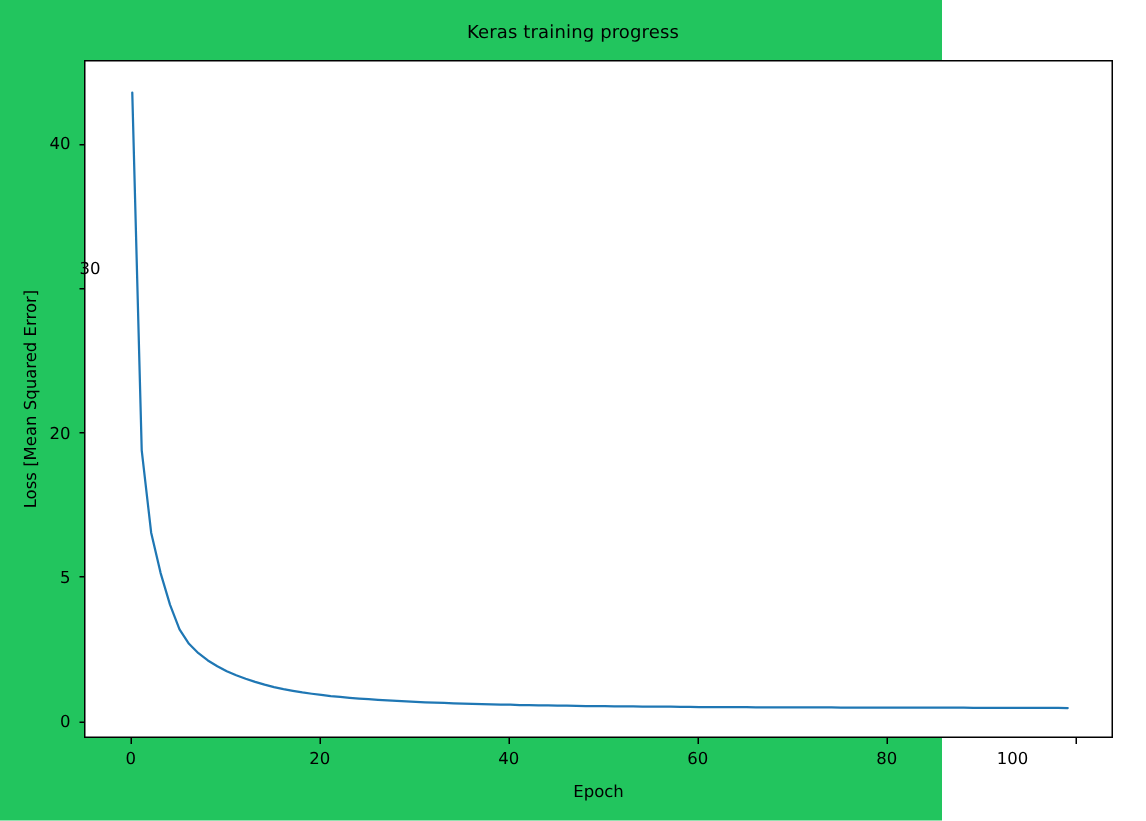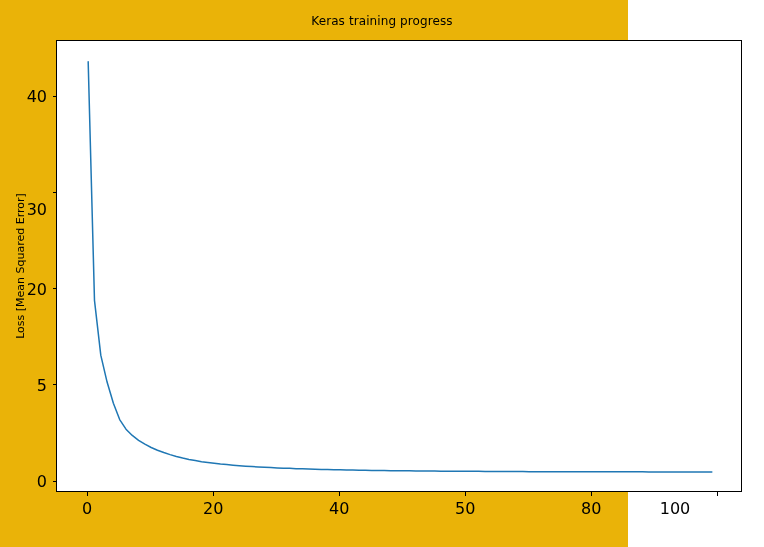--- a/index.html
+++ b/index.html
@@ -11,21 +11,21 @@
     width: 764px;
     height: 547px;
     font-family: "DejaVu Sans", sans-serif;
     color: #000000;
     overflow: hidden;
   }
   #figure {
     position: relative;
     width: 628px;
     height: 547px;
-    background: #eab308;
+    background: #22c55e;
   }
   #chart-title {
     position: absolute;
     left: 0;
     top: 14px;
     width: 764px;
     text-align: center;
     font-size: 12px;
     color: #000000;
     letter-spacing: 0.1px;
@@ -44,21 +44,21 @@
   #plot-svg {
     position: absolute;
     left: 0;
     top: 0;
     width: 686px;
     height: 452px;
     display: block;
   }
   .tick-label {
     position: absolute;
-    font-size: 16px;
+    font-size: 11px;
     color: #000000;
     white-space: nowrap;
   }
   .ytick-label {
     text-align: right;
     transform: translateY(-50%);
   }
   .xtick-label {
     text-align: center;
     transform: translateX(-50%);
@@ -102,39 +102,40 @@
   }
 </style>
 </head>
 <body>
 
 <div id="figure">
 
   <div id="chart-title">Keras training progress</div>
 
   <div id="ylabel">Loss [Mean Squared Error]</div>
+  <div id="xlabel">Epoch</div>
 
   <div id="axes-area">
     <svg id="plot-svg" viewBox="0 0 686 452" preserveAspectRatio="none">
       <polyline id="loss-line" fill="none" stroke="#1f77b4" stroke-width="1.5" stroke-linejoin="round" stroke-linecap="round" points="31.18,20.69 37.48,259.29 43.78,314.13 50.08,341.07 56.38,362.23 62.68,378.59 68.98,388.21 75.28,394.47 81.58,399.28 87.88,403.12 94.18,406.49 100.47,409.19 106.77,411.50 113.07,413.61 119.37,415.44 125.67,417.08 131.97,418.42 138.27,419.58 144.57,420.64 150.87,421.50 157.17,422.27 163.47,423.04 169.77,423.62 176.07,424.19 182.37,424.68 188.67,425.16 194.97,425.54 201.26,425.93 207.56,426.31 213.86,426.60 220.16,426.89 226.46,427.18 232.76,427.37 239.06,427.66 245.36,427.85 251.66,428.04 257.96,428.24 264.26,428.43 270.56,428.52 276.86,428.72 283.16,428.81 289.46,429.01 295.75,429.10 302.05,429.20 308.35,429.29 314.65,429.39 320.95,429.49 327.25,429.58 333.55,429.68 339.85,429.78 346.15,429.78 352.45,429.87 358.75,429.97 365.05,429.97 371.35,430.06 377.65,430.06 383.95,430.16 390.25,430.16 396.54,430.26 402.84,430.26 409.14,430.35 415.44,430.35 421.74,430.35 428.04,430.45 434.34,430.45 440.64,430.45 446.94,430.54 453.24,430.54 459.54,430.54 465.84,430.54 472.14,430.64 478.44,430.64 484.74,430.64 491.03,430.64 497.33,430.64 503.63,430.74 509.93,430.74 516.23,430.74 522.53,430.74 528.83,430.74 535.13,430.74 541.43,430.83 547.73,430.83 554.03,430.83 560.33,430.83 566.63,430.83 572.93,430.83 579.23,430.83 585.53,430.83 591.82,430.93 598.12,430.93 604.42,430.93 610.72,430.93 617.02,430.93 623.32,430.93 629.62,430.93 635.92,430.93 642.22,430.93 648.52,430.93 654.82,431.03"></polyline>
     </svg>
   </div>
 
   <div id="ytick-labels">
       <div class="tick-label ytick-label" style="top: 481.128px; left: 0px; width: 47px;">0</div>
       <div class="tick-label ytick-label" style="top: 384.917px; left: 0px; width: 47px;">5</div>
       <div class="tick-label ytick-label" style="top: 288.706px; left: 0px; width: 47px;">20</div>
-      <div class="tick-label ytick-label" style="top: 209px; left: 0px; width: 47px;">30</div>
+      <div class="tick-label ytick-label" style="top: 179px; left: 0px; width: 47px; padding-left: 20px;">30</div>
       <div class="tick-label ytick-label" style="top: 96.2835px; left: 0px; width: 47px;">40</div>
     </div>
   <div id="xtick-labels">
       <div class="tick-label xtick-label" style="left: 87.1818px; top: 499px;">0</div>
       <div class="tick-label xtick-label" style="left: 213.169px; top: 499px;">20</div>
       <div class="tick-label xtick-label" style="left: 339.156px; top: 499px;">40</div>
-      <div class="tick-label xtick-label" style="left: 465.143px; top: 499px;">50</div>
+      <div class="tick-label xtick-label" style="left: 465.143px; top: 499px;">60</div>
       <div class="tick-label xtick-label" style="left: 591.13px; top: 499px; text-align: center;">80</div>
       <div class="tick-label xtick-label" style="left: 675px; top: 499px;">100</div>
     </div>
 
 <div class="tick-mark ytick-mark" style="top: 480.578px;"></div>
     <div class="tick-mark ytick-mark" style="top: 384.367px;"></div>
     <div class="tick-mark ytick-mark" style="top: 288.156px;"></div>
     <div class="tick-mark ytick-mark" style="top: 191.945px;"></div>
     <div class="tick-mark ytick-mark" style="top: 95.7335px;"></div>
     <div class="tick-mark xtick-mark" style="left: 86.6318px;"></div>

